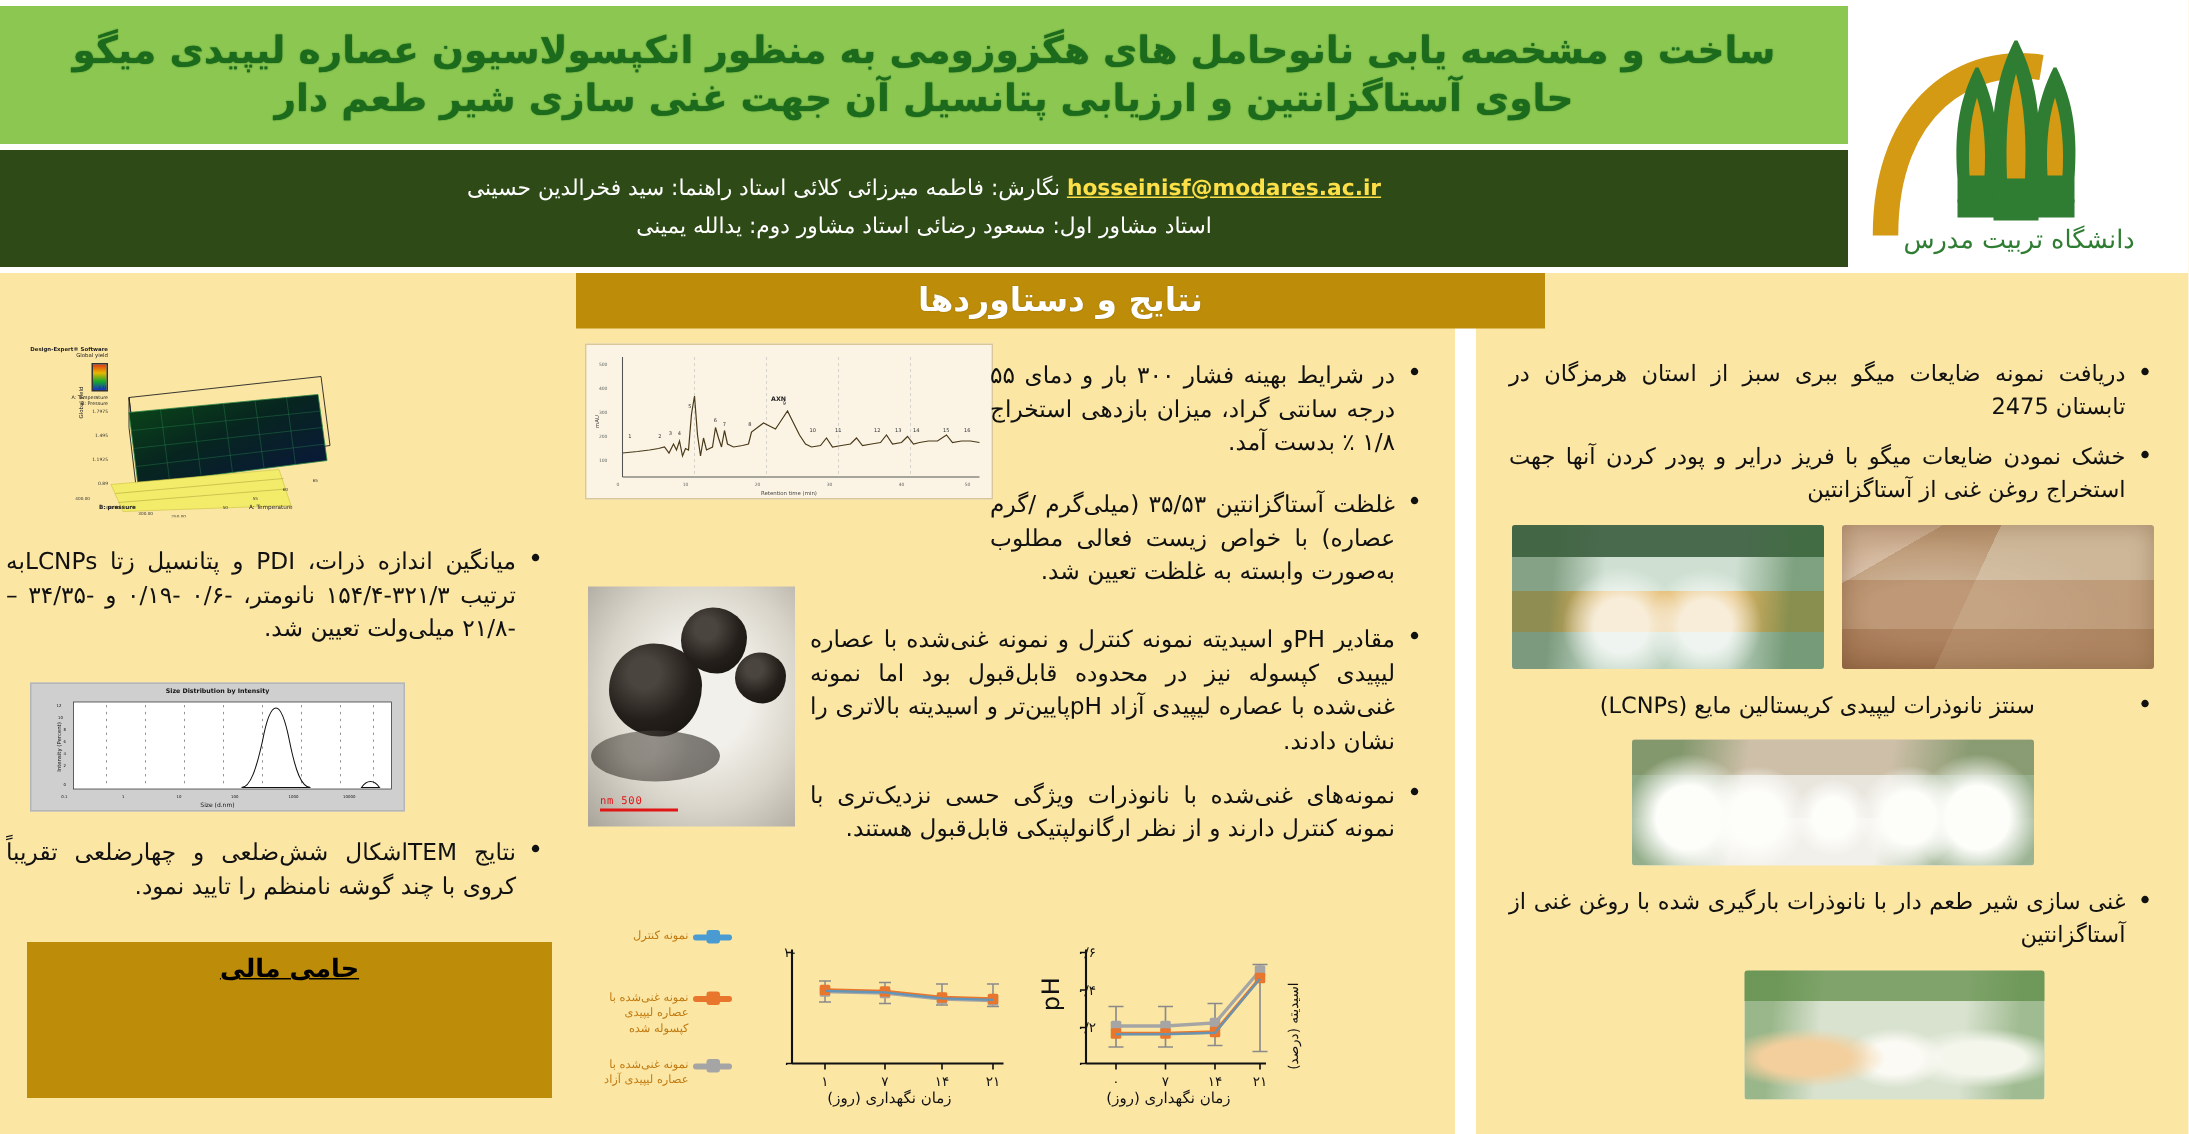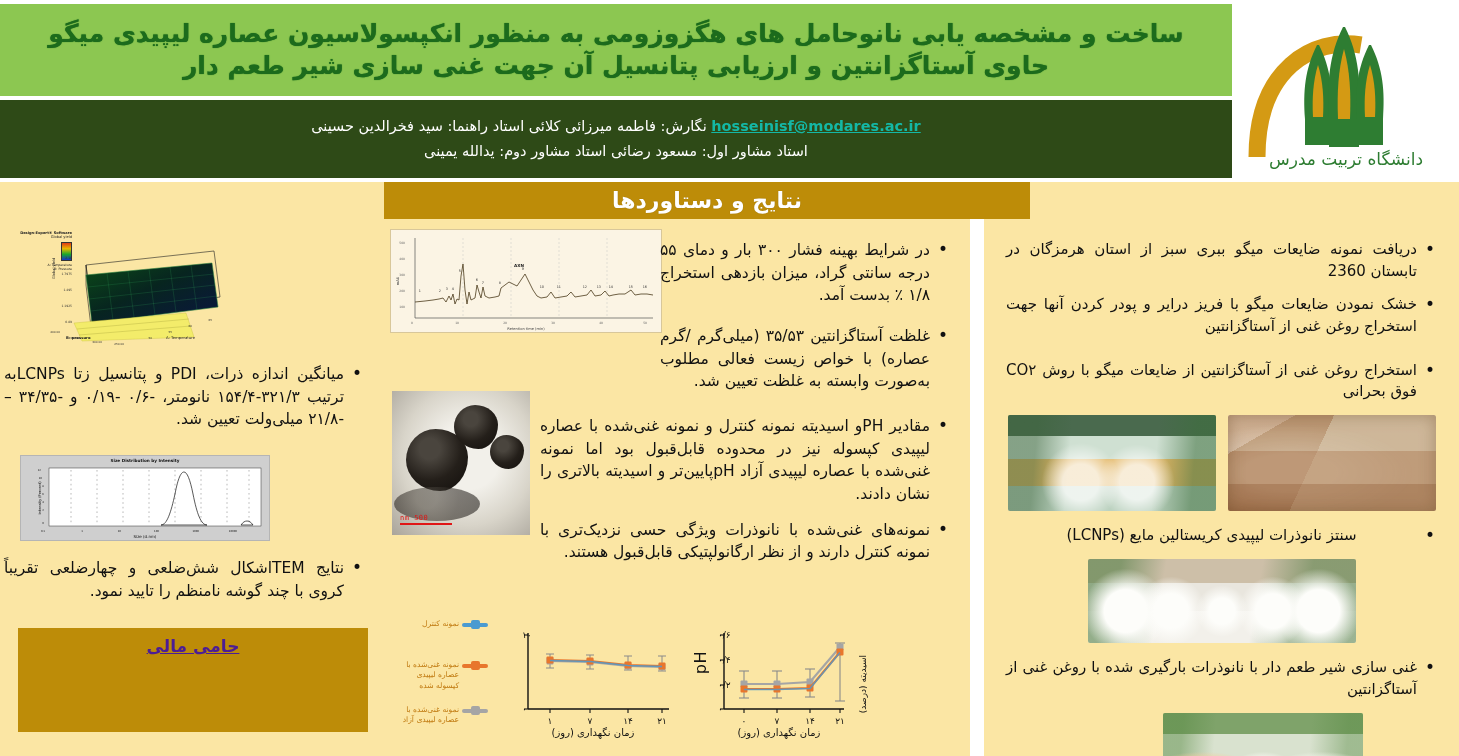--- a/index.html
+++ b/index.html
@@ -21,21 +21,21 @@
     font-size:25px;line-height:1.28;font-weight:bold;text-align:center;
     letter-spacing:0px;
     text-shadow:0 0 1px #1C6B1C;
   }
   .author-bar{
     position:absolute;left:0;top:100px;width:1232px;height:78px;
     background:#2E4A17;color:#ffffff;
     display:flex;flex-direction:column;align-items:center;justify-content:center;gap:8px;
   }
   .author-line{font-size:14.5px;line-height:1.2;text-align:center;white-space:nowrap;}
-  .email-link{color:#14b8a6;text-decoration:underline;font-weight:bold;direction:ltr;display:inline-block;}
+  .email-link{color:#fde047;text-decoration:underline;font-weight:bold;direction:ltr;display:inline-block;}
 
   .logo-box{
     position:absolute;left:1232px;top:0;width:227px;height:178px;background:#ffffff;
     display:flex;align-items:center;justify-content:center;
   }
 
   
   .sec-head{
     position:absolute;background:#BD8C08;color:#ffffff;
     display:flex;align-items:center;justify-content:center;
@@ -152,30 +152,30 @@
   .fig-hplc .cap{position:absolute;bottom:1px;left:50%;transform:translateX(-50%);font-size:3.6px;color:#444;}
   .fig-hplc .ylab{position:absolute;left:3px;top:48%;transform:rotate(-90deg);font-size:3.6px;color:#444;}
 
   
   .fig-dls{position:relative;width:248px;height:84px;background:#cfcfcf;border:1px solid #b5b5b5;}
   .fig-dls .title{position:absolute;top:2px;left:0;right:0;text-align:center;font-size:4.2px;color:#111;font-weight:bold;}
   .fig-dls .xlab{position:absolute;bottom:1px;left:0;right:0;text-align:center;font-size:4px;color:#111;}
   .fig-dls .ylab{position:absolute;left:2px;top:50%;transform:translateY(-50%) rotate(-90deg);font-size:3.6px;color:#111;white-space:nowrap;}
 
   
-  .fig-tem{position:relative;width:138px;height:144px;overflow:hidden;
+  .fig-tem{position:relative;width:138px;height:160px;overflow:hidden;
     background:radial-gradient(ellipse at 55% 45%,#f2f0ea 0 30%,#d8d4c9 62%,#a9a49a 100%);}
   .tem-p{position:absolute;border-radius:48% 52% 45% 55%/50% 45% 55% 50%;
     background:radial-gradient(circle at 38% 32%,#4a453e 0 18%,#241f1a 55%,#120f0c 100%);}
   .tem-bar{position:absolute;left:8px;bottom:10px;width:52px;height:2px;background:#e01616;}
   .tem-txt{position:absolute;left:8px;bottom:13px;font-size:7px;color:#e01616;font-family:"DejaVu Sans Mono",monospace;letter-spacing:.5px;}
 
   
   .sponsor{
-    position:absolute;left:18px;top:628px;width:350px;height:104px;background:#BD8C08;color:#4c1d95;
+    position:absolute;left:18px;top:628px;width:350px;height:104px;background:#BD8C08;color:#000000;
     padding:8px 14px;box-sizing:border-box;
   }
   .sponsor .sp-title{text-align:center;font-size:17px;font-weight:bold;text-decoration:underline;margin-bottom:5px;}
   .sponsor .sp-body{font-size:13.5px;line-height:1.5;text-align:justify;text-align-last:center;}
 
   
   .charts{position:absolute;left:396px;top:615px;width:574px;height:141px;}
   .chart{position:absolute;top:8px;height:120px;}
   #chart-acidity{left:288px;width:170px;}
   #chart-ph{left:88px;width:195px;}
@@ -230,23 +230,22 @@
 
   <div class="gutter" id="gutter-top-left"></div>
   <div class="gutter" id="gutter-head-gap"></div>
   <div class="gutter" id="gutter-head-gap2"></div>
   <div class="gutter" id="gutter-vert"></div>
 
   <div class="sec-head" id="head-results">نتایج و دستاوردها</div>
 
   <div id="col-method">
     <ul class="bullets" style="padding:4px 10px 0 10px;">
-      <li>دریافت نمونه ضایعات میگو ببری سبز از استان هرمزگان در تابستان 2360</li>
+      <li>دریافت نمونه ضایعات میگو ببری سبز از استان هرمزگان در تابستان 2475</li>
       <li>خشک نمودن ضایعات میگو  با فریز درایر و پودر کردن آنها جهت  استخراج روغن غنی از آستاگزانتین</li>
-      <li style="margin-top:22px;">استخراج روغن غنی از آستاگزانتین از ضایعات میگو با روش CO۲ فوق بحرانی</li>
     </ul>
 
     <div class="center-row">
       <div class="ph photo-bags"></div>
       <div class="ph photo-jars"></div>
     </div>
 
     <ul class="bullets" style="padding:2px 10px 0 10px;">
       <li style="text-align:right;text-align-last:center;">سنتز نانوذرات لیپیدی کریستالین مایع (LCNPs)</li>
     </ul>

